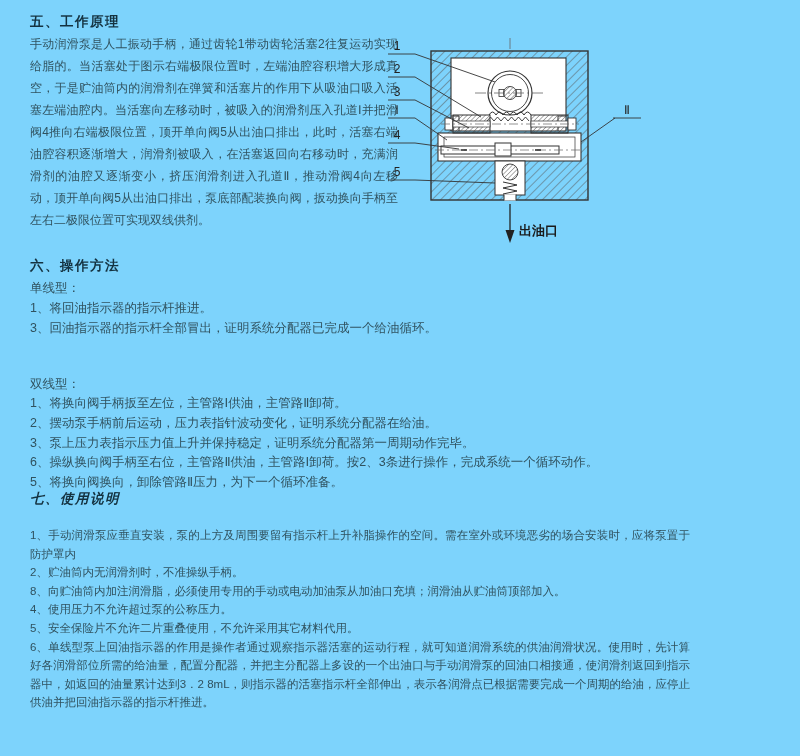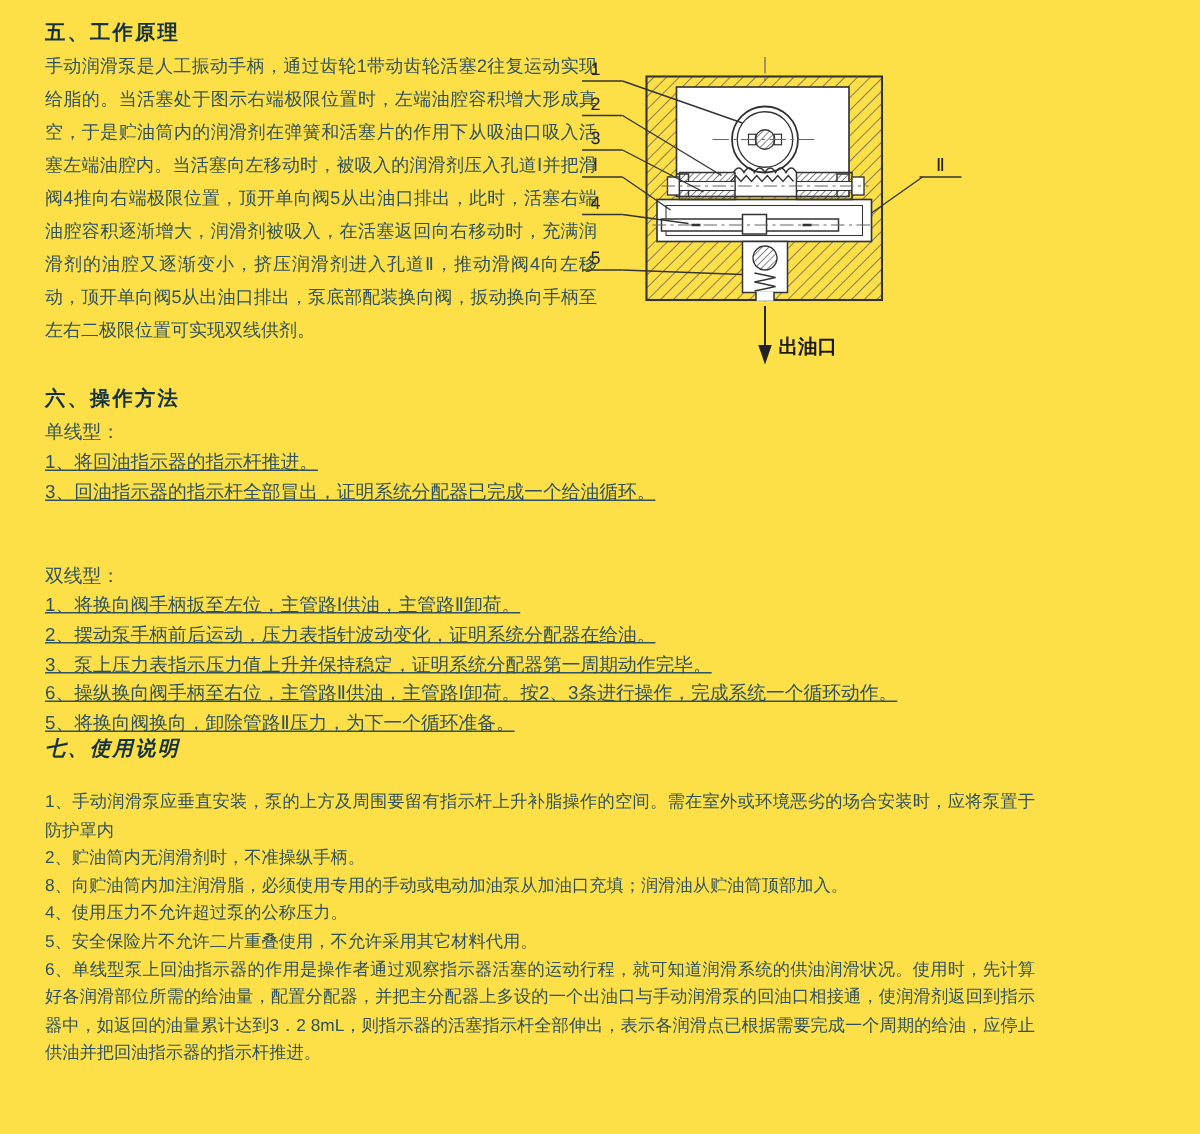--- a/index.html
+++ b/index.html
@@ -1,18 +1,18 @@
 <!DOCTYPE html>
 <html><head>
 <meta charset="utf-8">
 <style>
   html,body { margin:0; padding:0; background:#ffffff; }
   .page {
     position:relative; width:800px; height:756px; overflow:hidden;
-    background:#fde047; font-family:"Liberation Sans", sans-serif;
+    background:#7dd3fc; font-family:"Liberation Sans", sans-serif;
     -webkit-font-smoothing:antialiased;
   }
   .h {
     position:absolute; left:30px; margin:0;
     font-size:13.5px; font-weight:bold; color:#143240; letter-spacing:1.5px;
   }
   #h-principle { top:13px; }
   #h-operation { top:257px; }
   #h-usage     { top:490px;font-style:italic; }
 
@@ -20,21 +20,21 @@
     position:absolute; left:30px; top:33px; width:368px; margin:0;
     font-size:12px; line-height:22px; color:#30525f; text-align:justify;
   }
   .sub {
     position:absolute; left:30px; margin:0;
     font-size:12.5px; color:#30525f;
   }
   #sub-single { top:280px; }
   #sub-dual   { top:376px; }
 
-  ol.steps { list-style:none; margin:0; padding:0; position:absolute; left:30px; color:#30525f;text-decoration:underline; }
+  ol.steps { list-style:none; margin:0; padding:0; position:absolute; left:30px; color:#30525f; }
   #steps-single { top:298px; font-size:12.5px; line-height:20px; width:700px; }
   #steps-dual   { top:394px; font-size:12.5px; line-height:19.8px; width:720px; }
 
   #notes {
     list-style:none; margin:0; padding:0; position:absolute;
     left:30px; top:526px; width:660px;
     font-size:11.5px; line-height:18.6px; color:#30525f; text-align:justify;
   }
 
   #figure { position:absolute; left:383px; top:36px; width:270px; height:212px; }

